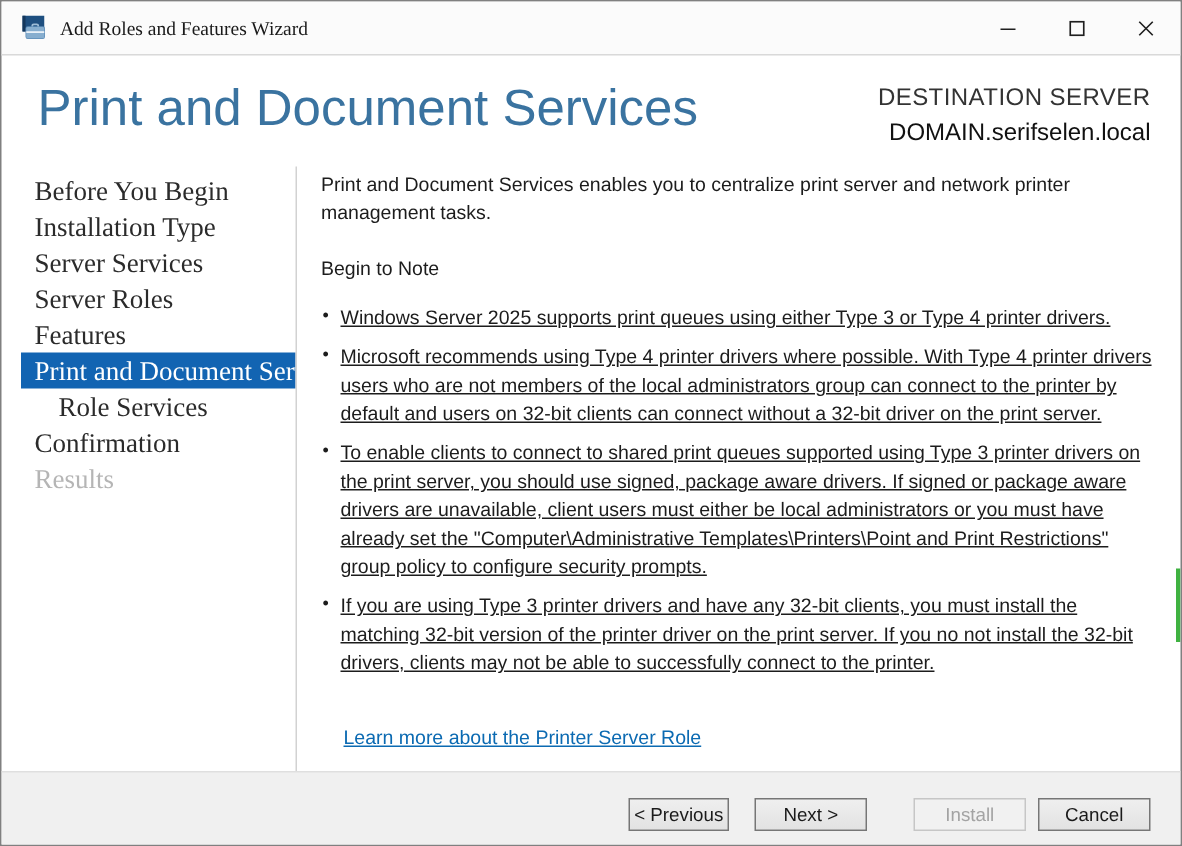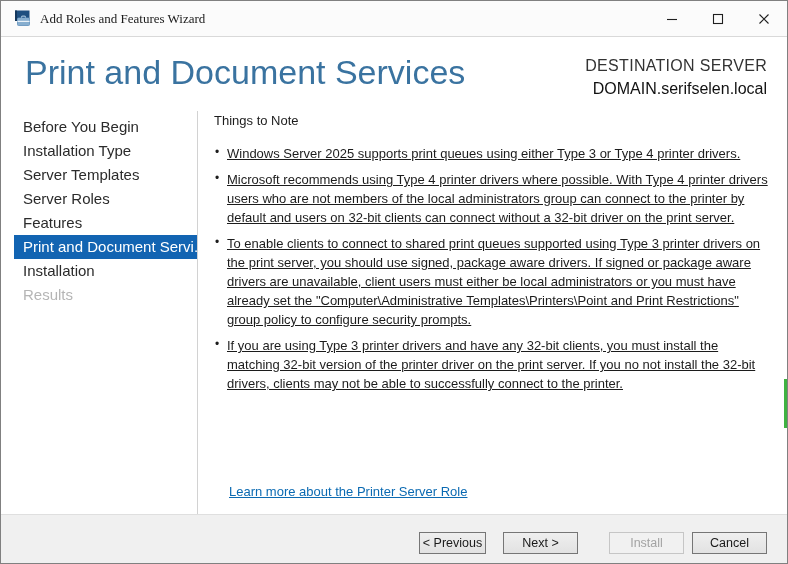--- a/index.html
+++ b/index.html
@@ -29,21 +29,21 @@
     position:absolute; left:24px; top:52px; margin:0;
     font-size:34px; font-weight:300; color:var(--header-blue); white-space:nowrap;
   }
   .dest{position:absolute; right:20px; top:53px; text-align:right; line-height:1.45;}
   .dest-label{font-size:16px; color:#333333; letter-spacing:.3px;}
   .dest-value{font-size:16px; color:#111111;}
   
   .sidebar{position:absolute; left:13px; top:114px; width:183px;}
   .nav-item{
     height:24px; line-height:24px; padding-left:9px;
-    font-size:15px; color:#2b2b2b; white-space:nowrap; overflow:hidden; cursor:default;
+    font-size:18px; color:#2b2b2b; white-space:nowrap; overflow:hidden; cursor:default;font-family:Liberation Serif, serif;
   }
   .nav-item.selected{background:var(--accent); color:#ffffff;}
   .nav-item.indent{padding-left:25px;}
   .nav-item.disabled{color:#b5b5b5;}
   .v-divider{position:absolute; left:196px; top:110px; width:1px; height:403px; background:#d2d2d2;}
   
   .content{position:absolute; left:213px; top:110px; width:558px; color:#1c1c1c;}
   .content p, .content li{font-size:13px; line-height:19px;}
   .intro{margin:2px 0 18px 0;}
   .things{margin:0 0 14px 0;}
@@ -111,31 +111,33 @@
   <h1 class="page-title">Print and Document Services</h1>
   <div class="dest">
     <div class="dest-label">DESTINATION SERVER</div>
     <div class="dest-value">DOMAIN.serifselen.local</div>
   </div>
 
   <div class="sidebar">
 
   <div class="nav-item">Before You Begin</div>
       <div class="nav-item">Installation Type</div>
-      <div class="nav-item">Server Templates</div>
+      <div class="nav-item">Server Services</div>
       <div class="nav-item">Server Roles</div>
       <div class="nav-item">Features</div>
       <div class="nav-item selected">Print and Document Servi...</div>
-      <div class="nav-item">Installation</div>
+      <div class="nav-item indent">Role Services</div>
+      <div class="nav-item">Confirmation</div>
       <div class="nav-item disabled">Results</div>
     </div>
   <div class="v-divider"></div>
 
   <div class="content">
-    <p class="things">Things to Note</p>
+    <p class="intro">Print and Document Services enables you to centralize print server and network printer management tasks.</p>
+    <p class="things">Begin to Note</p>
     <ul class="notes">
 
     <li class="note">Windows Server 2025 supports print queues using either Type 3 or Type 4 printer drivers.</li>
         <li class="note">Microsoft recommends using Type 4 printer drivers where possible. With Type 4 printer drivers users who are not members of the local administrators group can connect to the printer by default and users on 32-bit clients can connect without a 32-bit driver on the print server.</li>
         <li class="note">To enable clients to connect to shared print queues supported using Type 3 printer drivers on the print server, you should use signed, package aware drivers. If signed or package aware drivers are unavailable, client users must either be local administrators or you must have already set the "Computer\Administrative Templates\Printers\Point and Print Restrictions" group policy to configure security prompts.</li>
         <li class="note">If you are using Type 3 printer drivers and have any 32-bit clients, you must install the matching 32-bit version of the printer driver on the print server. If you no not install the 32-bit drivers, clients may not be able to successfully connect to the printer.</li>
       </ul>
   </div>
 
   <a class="learn-link">Learn more about the Printer Server Role</a>

